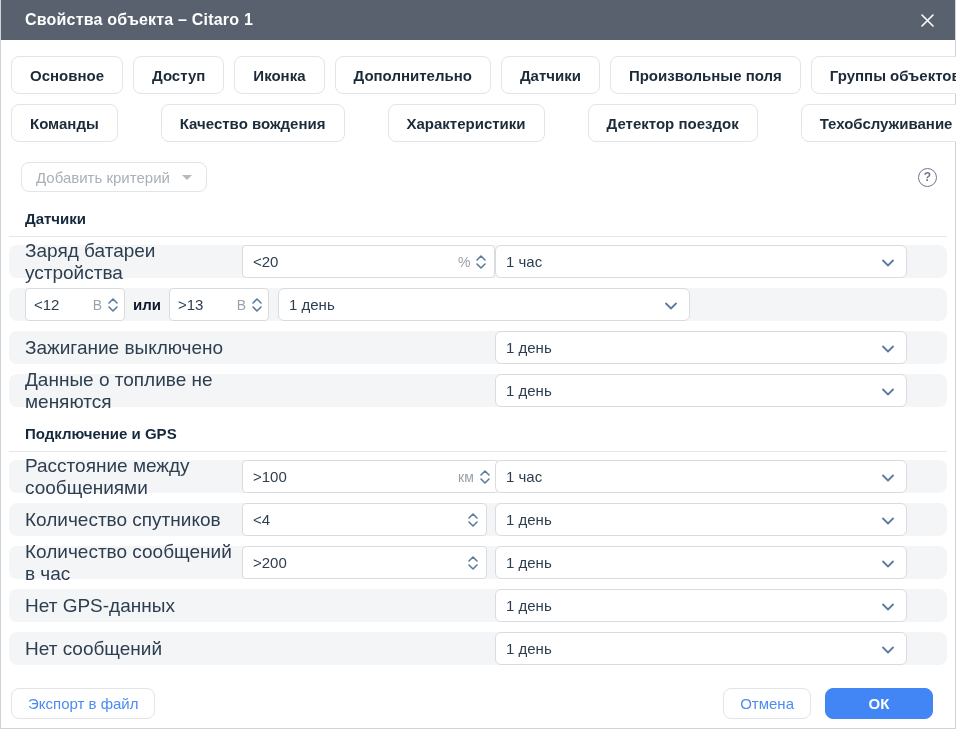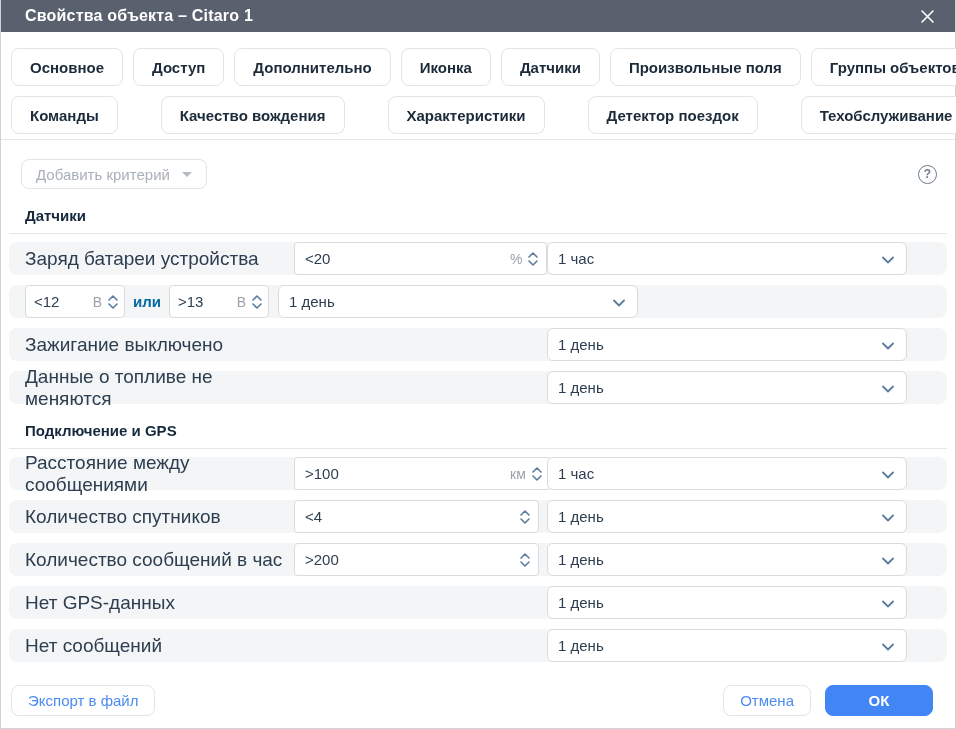--- a/index.html
+++ b/index.html
@@ -14,21 +14,21 @@
   .dialog {
     width:956px; height:729px;
     background:#fff;
     border-left:1px solid #cfd2d6;
     border-right:1px solid #cfd2d6;
     border-bottom:1px solid #cfd2d6;
     display:flex; flex-direction:column;
   }
   
   .titlebar {
-    height:32px; background:#59616e; color:#fff;
+    height:40px; background:#59616e; color:#fff;
     display:flex; align-items:center;
     padding:0 16px 0 24px; flex:0 0 auto;
   }
   .titlebar .title { font-size:16px; font-weight:bold; letter-spacing:.2px; }
   .titlebar .close {
     margin-left:auto; width:24px; height:24px; cursor:pointer;
     display:flex; align-items:center; justify-content:center;
   }
   
   .tabs-wrap { padding:16px 10px 0 10px; flex:0 0 auto; }
@@ -86,23 +86,23 @@
   }
   .num-input.wide { flex:1 1 auto; }
   .num-input.small { width:100px; flex:0 0 auto; padding:0 6px 0 8px; }
   .num-input input {
     border:none; outline:none; background:transparent; min-width:0;
     flex:1 1 auto; font-size:15px; color:#2d3e50;
     font-family:"Liberation Sans", sans-serif;
   }
   .unit { color:#9aa2ab; font-size:14px; flex:0 0 auto; }
   .stepper { flex:0 0 auto; display:flex; flex-direction:column; gap:2px; cursor:pointer; }
-  .or-label { color:#0369a1; font-size:15px; flex:0 0 auto; font-weight:600; }
+  .or-label { color:#0f172a; font-size:15px; flex:0 0 auto; font-weight:600; }
   .select {
-    width:360px; flex:0 0 auto; background:#fff; border:1px solid #d9dcdf;
+    width:412px; flex:0 0 auto; background:#fff; border:1px solid #d9dcdf;
     border-radius:6px; height:33px; display:flex; align-items:center;
     padding:0 12px 0 10px; cursor:pointer;
   }
   .select .sel-text { flex:1 1 auto; color:#2d3e50; font-size:15px; }
   
   .footer {
     flex:0 0 auto; display:flex; align-items:center;
     padding:0 22px 0 10px; height:56px;
   }
   .btn {
@@ -130,22 +130,22 @@
       <svg width="15" height="15" viewBox="0 0 15 15">
           <path d="M2 2 L13 13 M13 2 L2 13" stroke="#ffffff" stroke-width="1.6" stroke-linecap="round"></path>
         </svg>
     </span>
   </div>
 
   <div class="tabs-wrap">
     <div class="tab-row">
       <button class="tab">Основное</button>
       <button class="tab">Доступ</button>
+      <button class="tab">Иконка</button>
       <button class="tab">Дополнительно</button>
-      <button class="tab">Иконка</button>
       <button class="tab">Датчики</button>
       <button class="tab">Произвольные поля</button>
       <button class="tab">Группы объектов</button>
     </div>
     <div class="tab-row" style="margin-bottom:0;gap:43px;">
       <button class="tab">Команды</button>
       <button class="tab">Качество вождения</button>
       <button class="tab">Характеристики</button>
       <button class="tab">Детектор поездок</button>
       <button class="tab">Техобслуживание</button>

